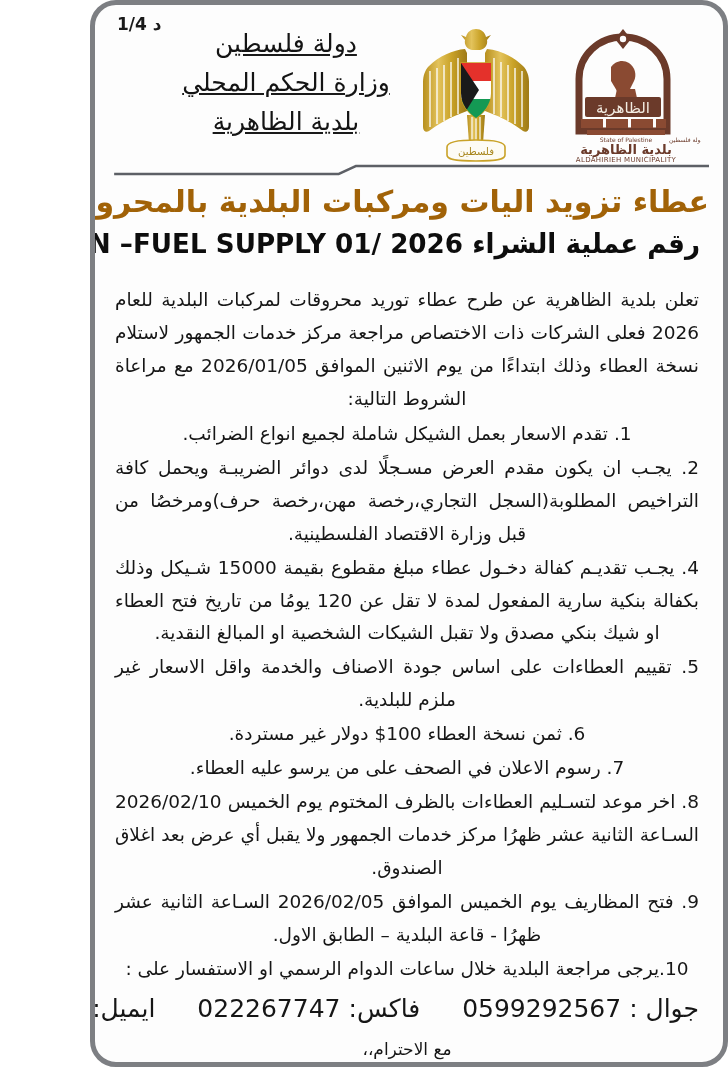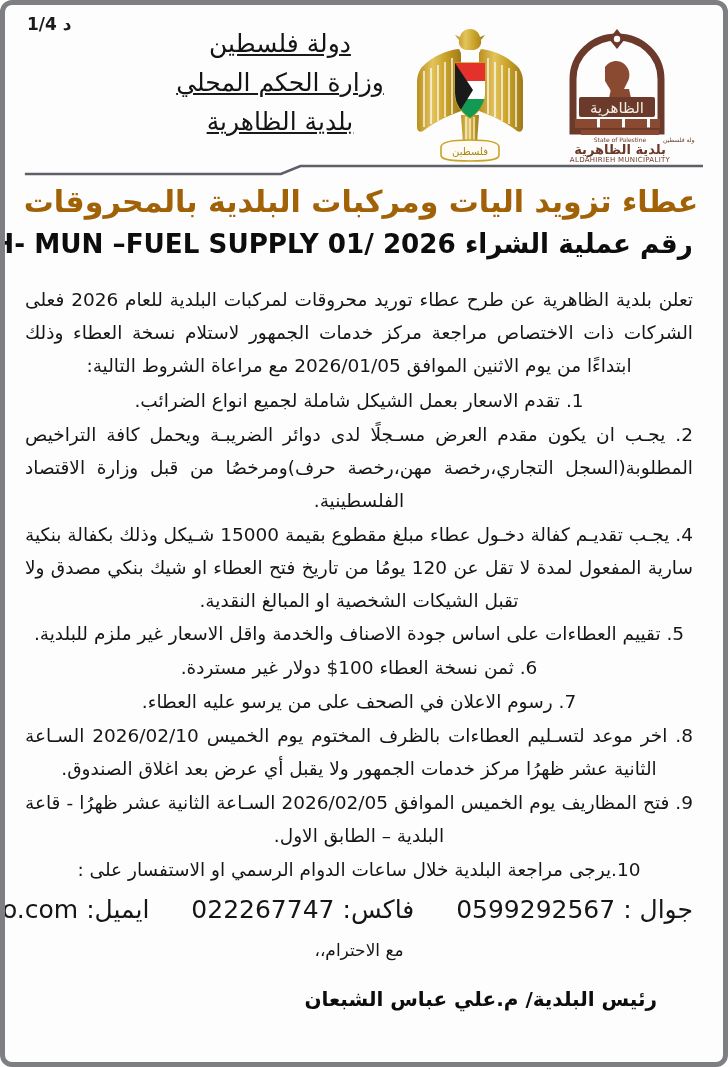--- a/index.html
+++ b/index.html
@@ -13,26 +13,26 @@
     height: 1067px;
     font-family: "DejaVu Sans", "Liberation Sans", sans-serif;
     color: #1a1a1a;
     overflow: hidden;
   }
 
   
   .page-frame {
     position: relative;
     box-sizing: border-box;
-    width: 728px;
+    width: 638px;
     height: 1067px;
     border: 5px solid #7d7f83;
-    border-radius: 12px;
+    border-radius: 26px;
     background: #fdfdfd;
-    padding: 6px 20px 0 14px;
+    padding: 6px 14px 0 14px;
     overflow: hidden;
   }
 
   
   .page-marker {
     position: absolute;
     top: 9px;
     left: 22px;
     direction: rtl;
     font-size: 17px;

